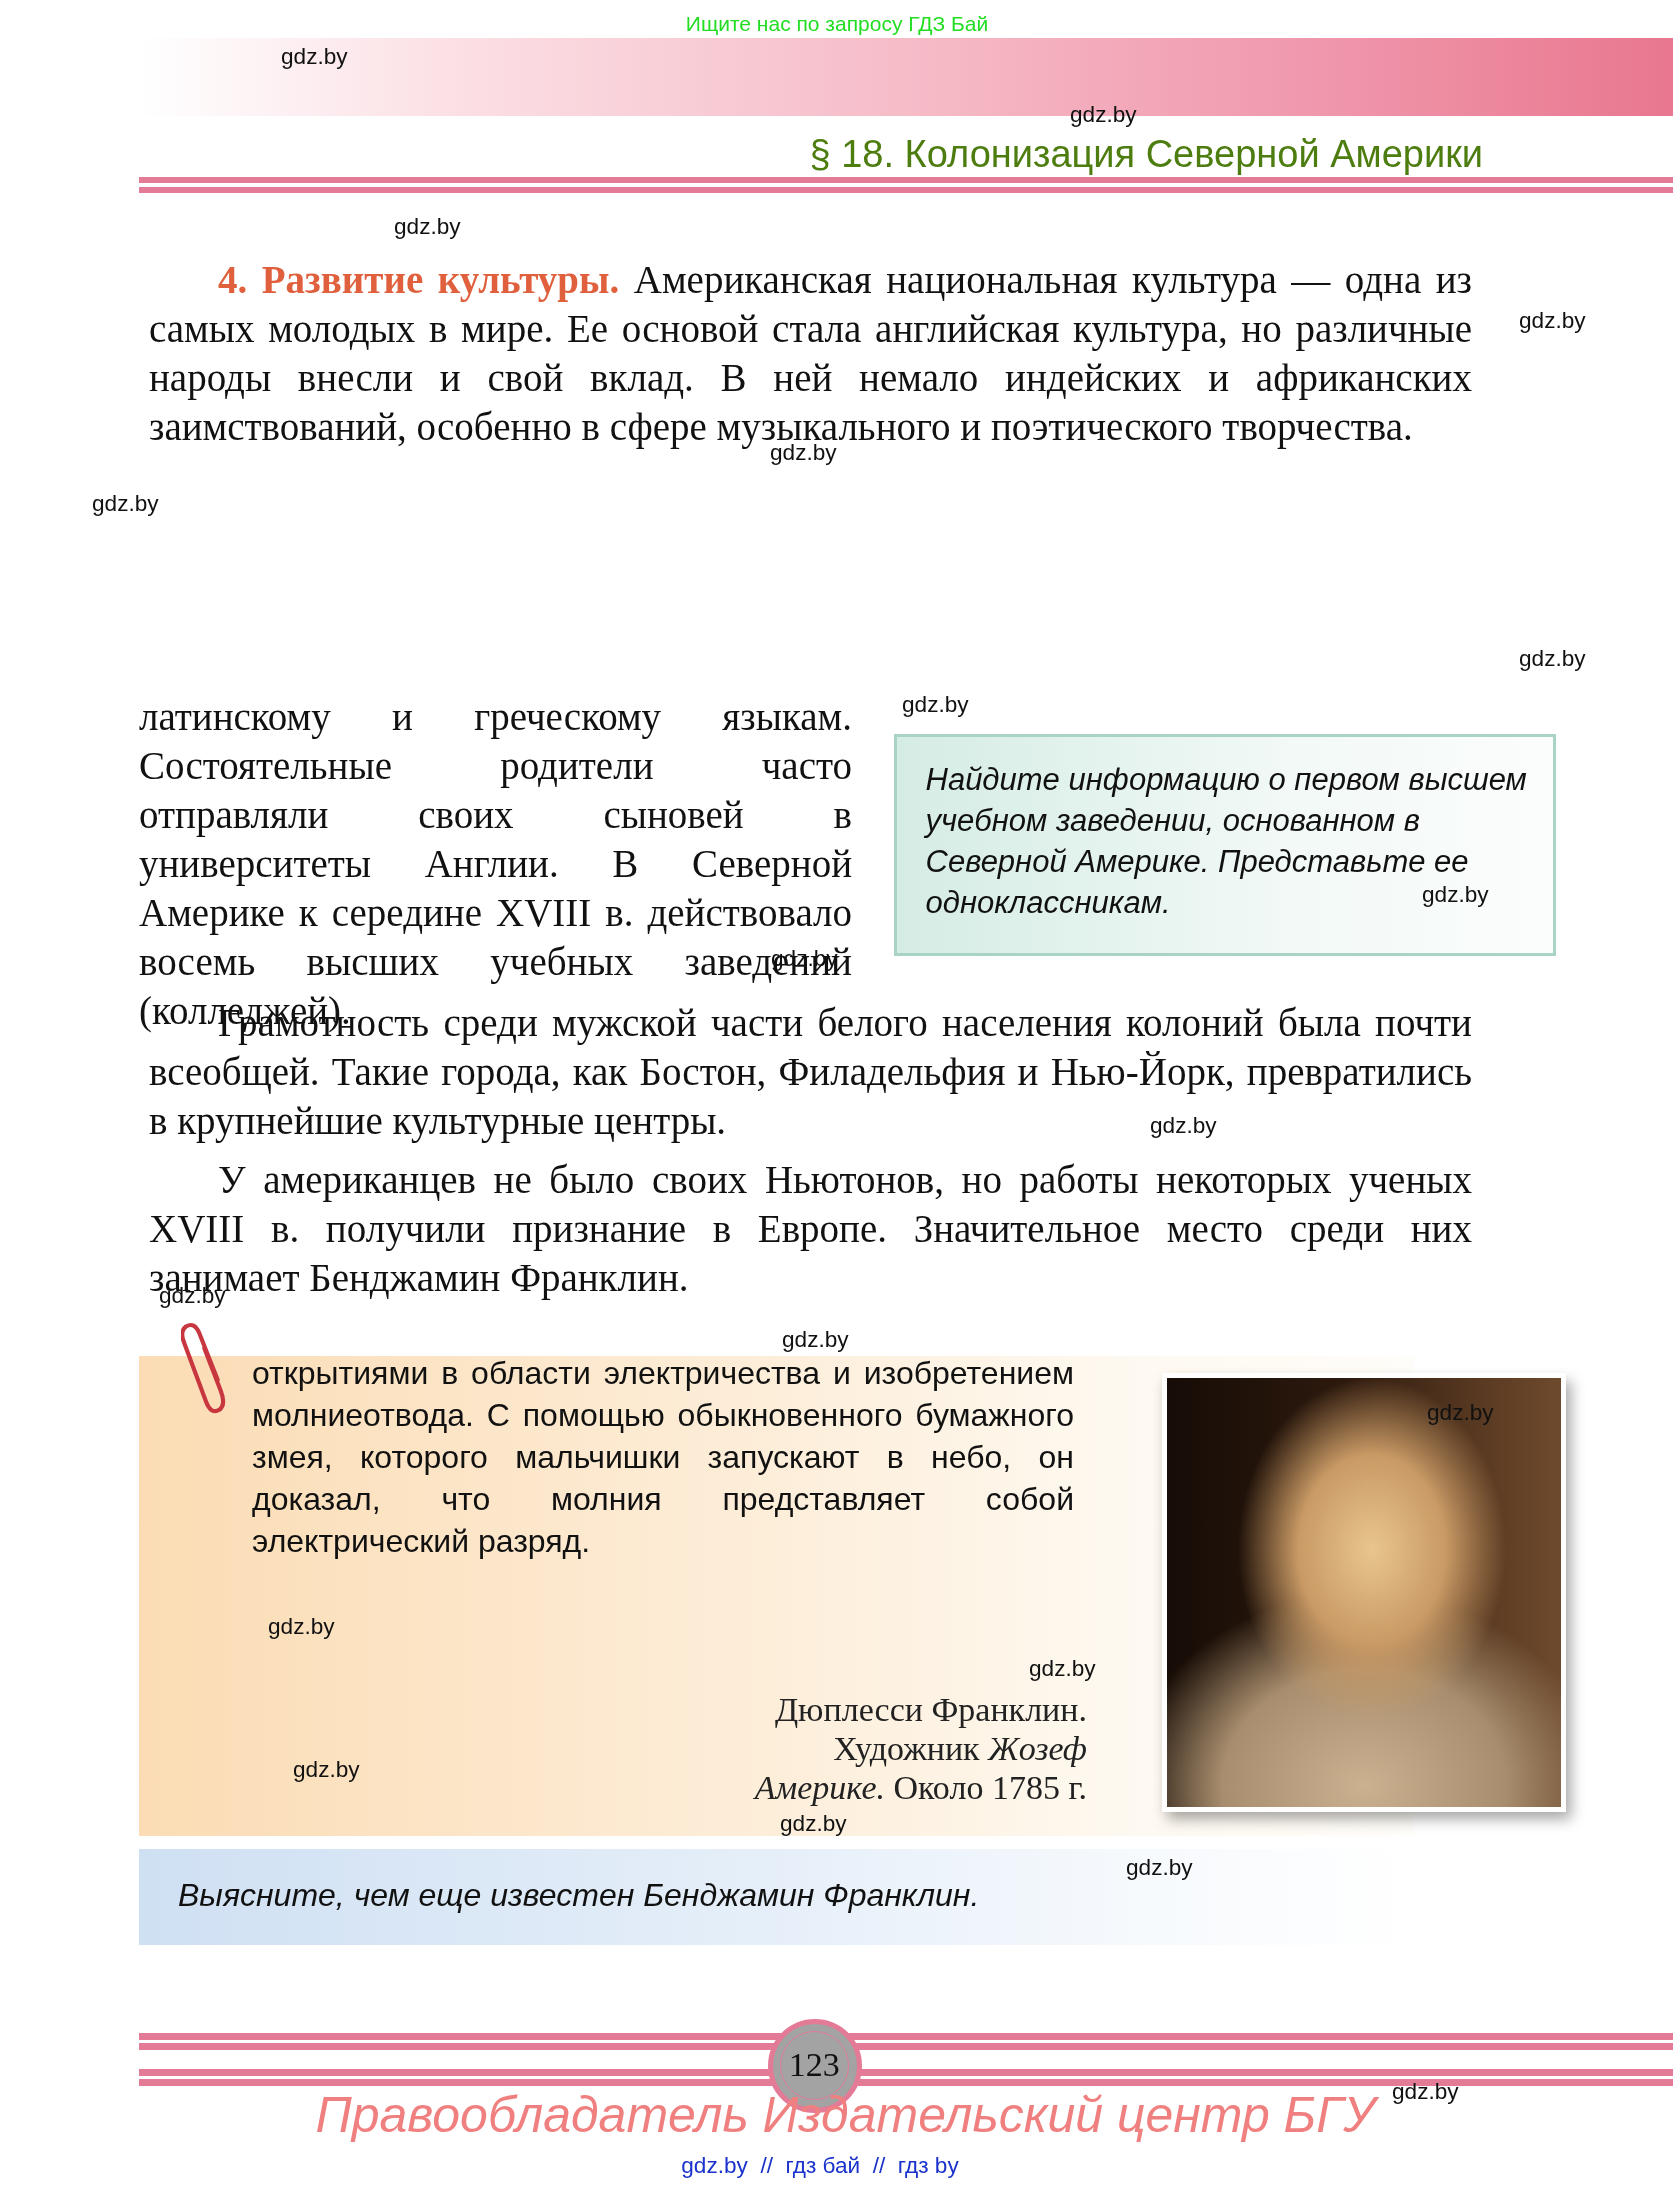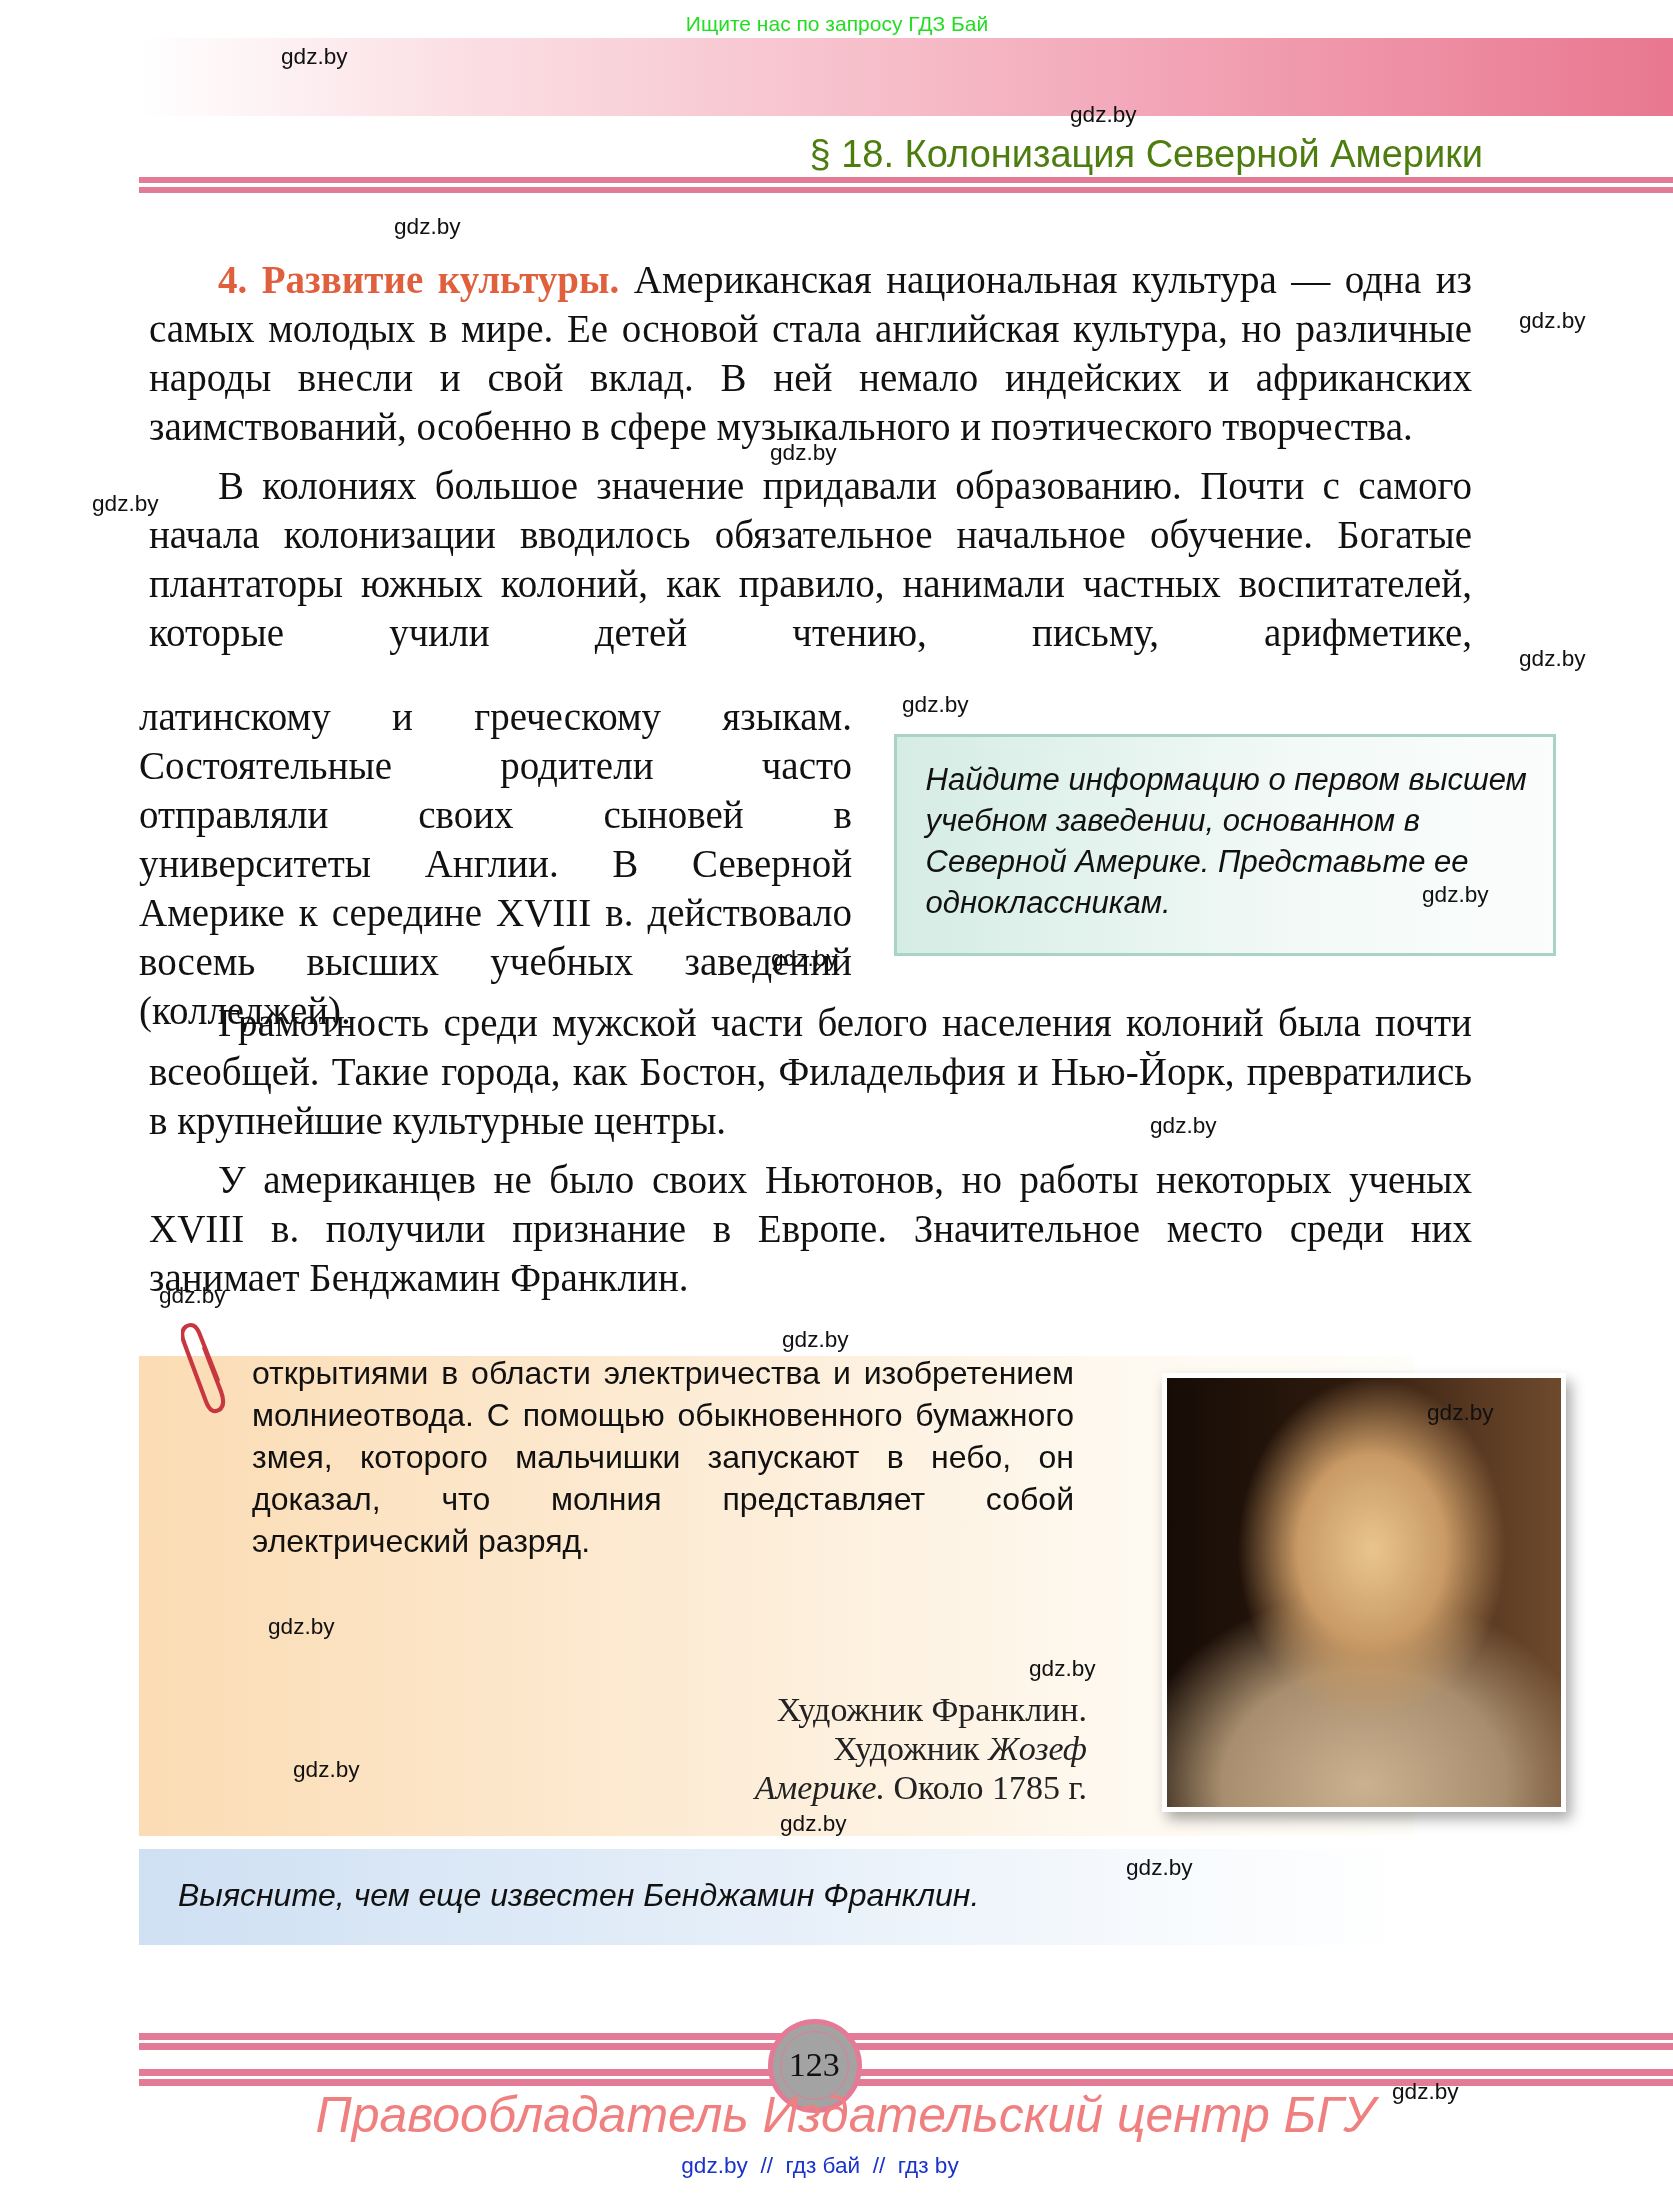--- a/index.html
+++ b/index.html
@@ -41,21 +41,20 @@
 
 <div class="top-note">Ищите нас по запросу ГДЗ Бай</div>
 
 <div class="pink-band"></div>
 <div class="chapter-title">§ 18. Колонизация Северной Америки</div>
 <div class="rule" style="top:177px;"></div>
 <div class="rule" style="top:187px;"></div>
 
 <div class="body-text" style="top:245px;">
   <p><span class="heading">4. Развитие культуры.</span><span> Американская национальная культура — одна из самых молодых в мире. Ее основой стала английская культура, но различные народы внесли и свой вклад. В ней немало индейских и африканских заимствований, особенно в сфере музыкального и поэтического творчества.</span></p>
-  <p style="text-align-last:justify;">В колониях большое значение придавали образованию. Почти с самого начала колонизации вводилось обязательное начальное обучение. Богатые плантаторы южных колоний, как правило, нанимали частных воспитателей, которые учили детей чтению, письму, арифметике,</p>
 </div>
 
 <div class="wrap-text">латинскому и греческому языкам. Состоятельные родители часто отправляли своих сыновей в университеты Англии. В Северной Америке к середине XVIII в. действовало восемь высших учебных заведений (колледжей).</div>
 
 <div class="green-box">
   <div class="green-box-text">Найдите информацию о первом высшем учебном заведении, основанном в Северной Америке. Представьте ее одноклассникам.</div>
 </div>
 
 <div class="body-text" style="top:988px;">
   <p>Грамотность среди мужской части белого населения колоний была почти всеобщей. Такие города, как Бостон, Филадельфия и Нью-Йорк, превратились в крупнейшие культурные центры.</p>
@@ -64,21 +63,21 @@
 
 <div class="franklin-box"></div>
 <svg class="clip-icon" viewBox="0 0 60 120">
   <path d="M44 70 L22 14 Q16 0 6 6 Q-2 12 4 26 L30 96 Q36 112 46 106 Q54 100 48 84 L28 32" fill="none" stroke="#c8363f" stroke-width="5" stroke-linecap="round"></path>
 </svg>
 <div class="franklin-text">
   <span style="display:block; padding-left:84px;">открытиями в области электричества и изобретением молниеотвода. С помощью обыкновенного бумажного змея, которого мальчишки запускают в небо, он доказал, что молния представляет собой электрический разряд.</span>
 </div>
 
 <div class="caption">
-  <div>Художник Франклин.</div>
+  <div>Дюплесси Франклин.</div>
   <div><span>Художник </span><i>Жозеф</i></div>
   <div><i>Америке.</i><span> Около 1785 г.</span></div>
 </div>
 
 <div class="portrait" title="Портрет Бенджамина Франклина"></div>
 
 <div class="question-bar"></div>
 <div class="question-text">Выясните, чем еще известен Бенджамин Франклин.</div>
 
 <div class="rule" style="top:2033px; height:6.7px;"></div>

